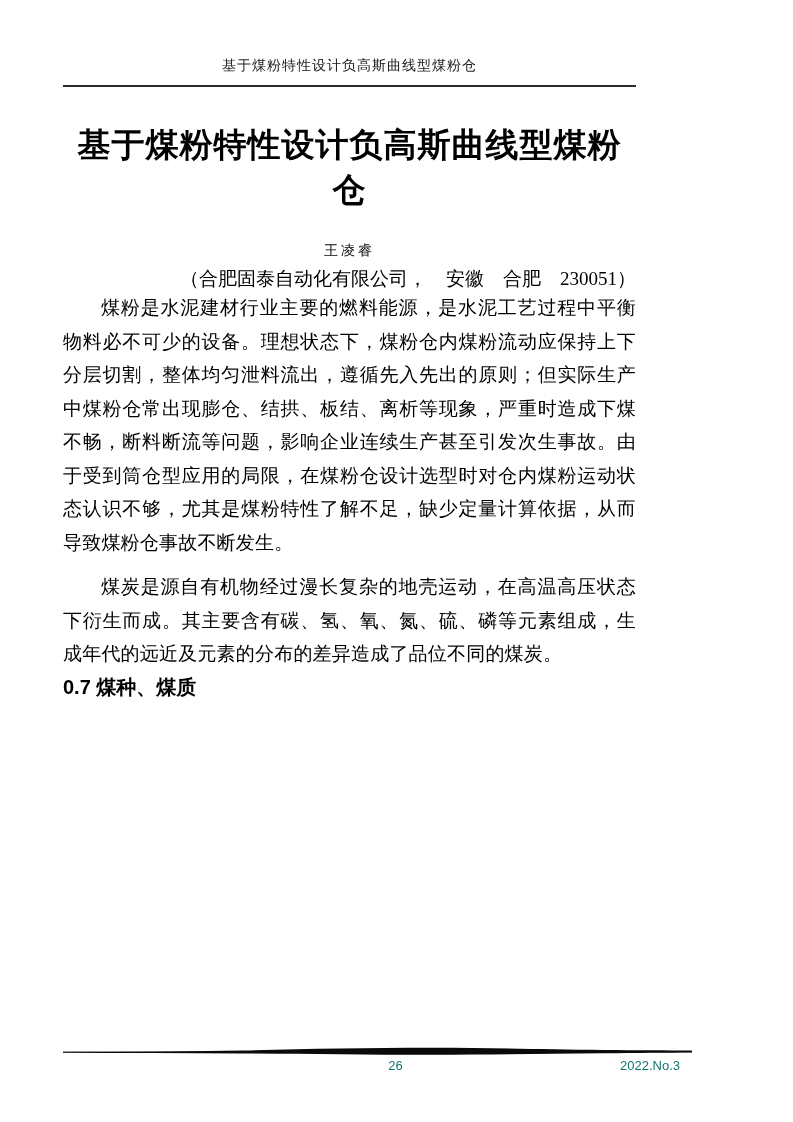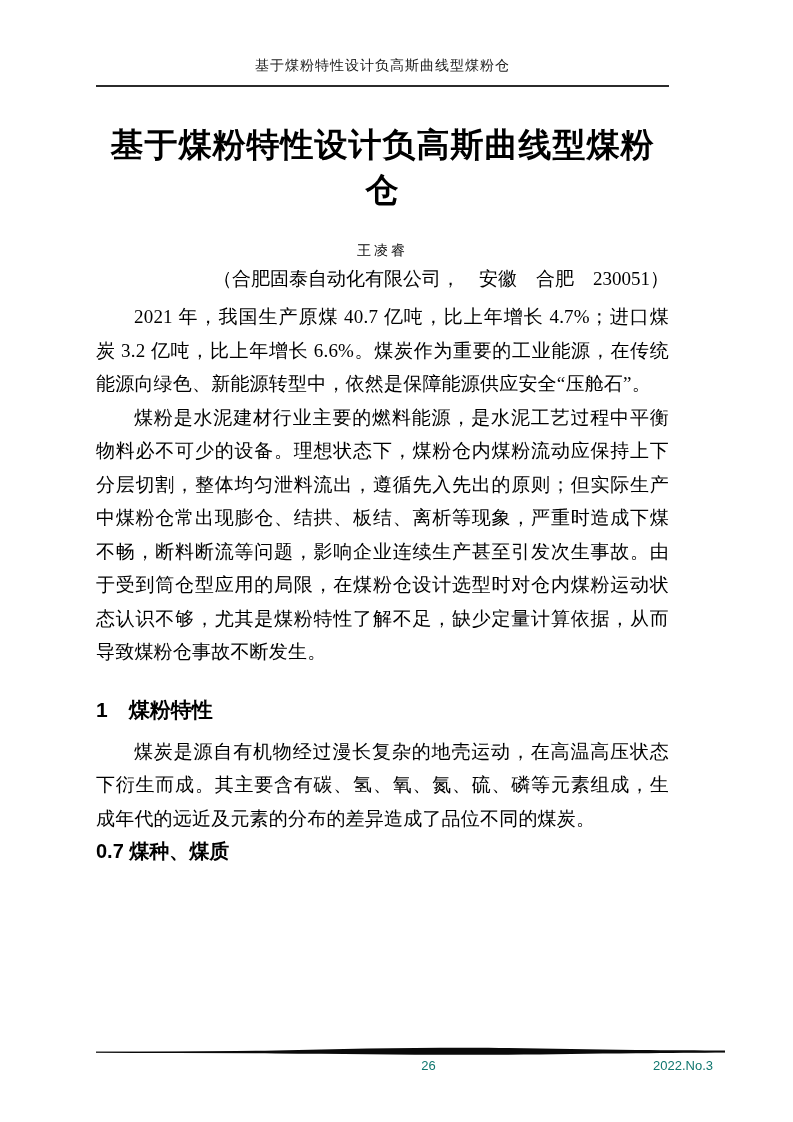--- a/index.html
+++ b/index.html
@@ -8,21 +8,20 @@
     background: #ffffff;
   }
   .page {
     position: relative;
     width: 692px;
     height: 1122px;
     background: #ffffff;
     color: #000000;
     overflow: hidden;
     font-family: "Liberation Serif", "DejaVu Serif", serif;
-    margin-left: 33px;
   }
   .content {
     padding-left: 63px;
     padding-right: 56px;
   }
   .running-head {
     padding-top: 56px;
     font-size: 14px;
     line-height: 20px;
     text-align: center;
@@ -125,25 +124,23 @@
 
     <div class="head-rule"></div>
 
     <h1 class="title">基于煤粉特性设计负高斯曲线型煤粉仓</h1>
 
     <div class="author">王凌睿</div>
 
     <div class="affiliation">（合肥固泰自动化有限公司，　安徽　合肥　230051）</div>
 
 
-    <p class="body-par after-heading-1">2021 年，我国生产原煤 40.7 亿吨，比上年增长 4.7%；进口煤炭 3.2 亿吨，比上年增长 6.6%。煤炭作为重要的工业能源，在传统能源向绿色、新能源转型中，依然是保障能源供应安全“压舱石”。</p>
 
     <p class="body-par">煤粉是水泥建材行业主要的燃料能源，是水泥工艺过程中平衡物料必不可少的设备。理想状态下，煤粉仓内煤粉流动应保持上下分层切割，整体均匀泄料流出，遵循先入先出的原则；但实际生产中煤粉仓常出现膨仓、结拱、板结、离析等现象，严重时造成下煤不畅，断料断流等问题，影响企业连续生产甚至引发次生事故。由于受到筒仓型应用的局限，在煤粉仓设计选型时对仓内煤粉运动状态认识不够，尤其是煤粉特性了解不足，缺少定量计算依据，从而导致煤粉仓事故不断发生。</p>
 
-    <h2 class="sec-heading second">1　煤粉特性</h2>
 
     <p class="body-par after-heading-2">煤炭是源自有机物经过漫长复杂的地壳运动，在高温高压状态下衍生而成。其主要含有碳、氢、氧、氮、硫、磷等元素组成，生成年代的远近及元素的分布的差异造成了品位不同的煤炭。</p>
 
     <h3 class="sub-heading">0.7 煤种、煤质</h3>
 
 
   </div>
 
   <div class="footer">
     <svg class="footer-rule-svg" viewBox="0 0 665 10" preserveAspectRatio="none">

